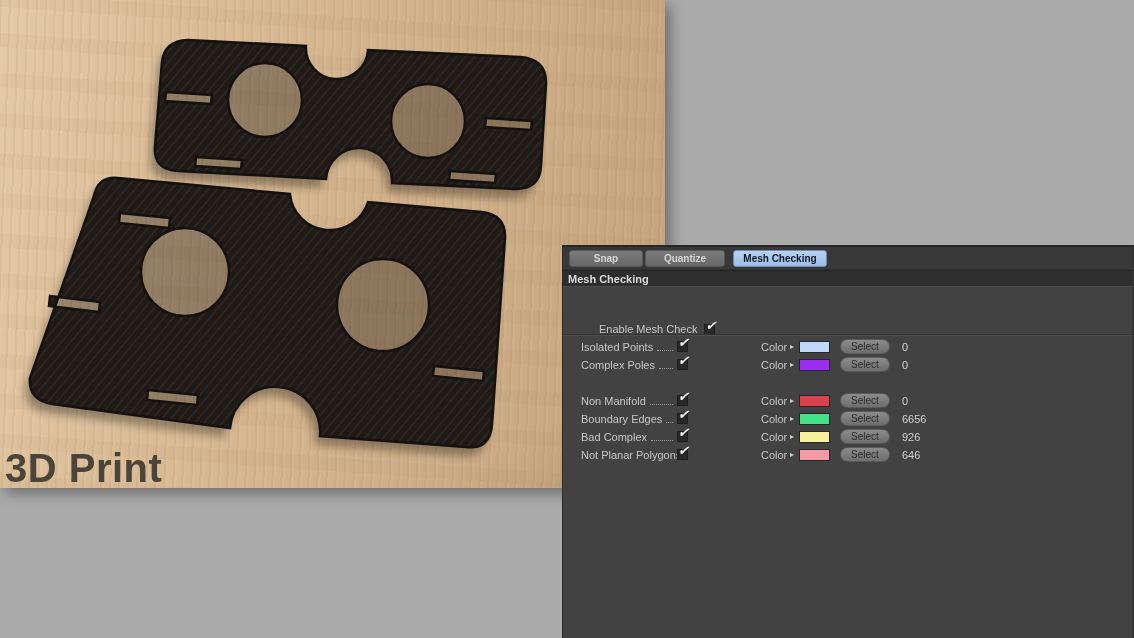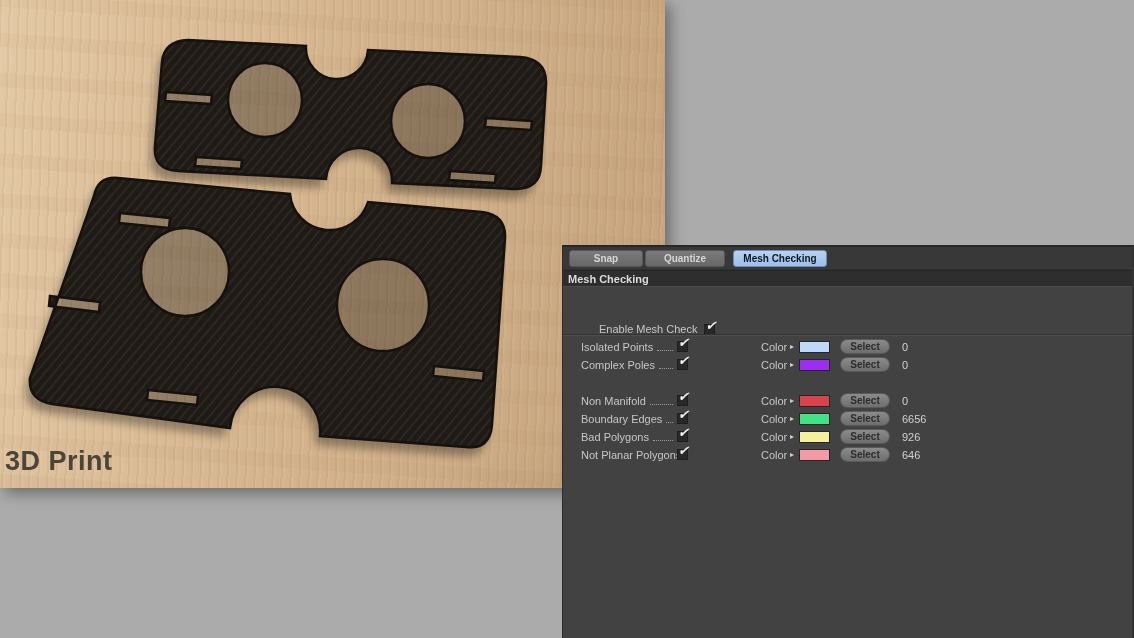--- a/index.html
+++ b/index.html
@@ -13,21 +13,21 @@
     background:
       repeating-linear-gradient(92deg, rgba(125,88,52,0.07) 0 2px, rgba(255,255,255,0.05) 2px 4px, rgba(0,0,0,0) 4px 9px),
       repeating-linear-gradient(4deg, rgba(150,110,70,0.05) 0 14px, rgba(0,0,0,0) 14px 40px),
       linear-gradient(100deg, #e3c9a5 0%, #d5b58e 45%, #c5a47c 100%);
     box-shadow: 5px 5px 14px rgba(0,0,0,0.38);
   }
   #photo .vignette { position:absolute; inset:0;
     background: radial-gradient(130% 120% at 38% 35%, rgba(0,0,0,0) 55%, rgba(60,40,20,0.18) 100%); }
   #photo svg { position:absolute; left:0; top:0; }
   .caption {
-    position:absolute; left:5px; top:446px; font-size:27px; font-weight:600;
+    position:absolute; left:5px; top:446px; font-size:40px; font-weight:600;
     color:#4b4439; letter-spacing:0.5px;
   }
 
   
   #panel {
     position:absolute; left:562px; top:245px; width:572px; height:393px;
     background:#424242; border-top:2px solid #272727; border-left:1px solid #2c2c2c;
     border-right:2px solid #343434; color:#c6c6c6; font-size:11px;
   }
   .titlebar { position:relative; height:23px; background:#414141; display:flex; align-items:center; padding-left:8px; }
@@ -50,21 +50,21 @@
 
   .checkbox { position:absolute; left:114px; top:3px; width:11px; height:11px;
     background:#282828; border:1px solid #1e1e1e; }
   .tick { position:absolute; left:0px; top:-7px; font-style:italic; font-size:13px; color:#efefef; }
 
   .collabel { position:absolute; left:198px; line-height:18px; color:#c6c6c6; }
   .disc { position:absolute; left:227px; top:0; line-height:18px; font-size:8px; color:#cfcfcf; }
   .swatch { position:absolute; left:236px; top:3px; width:31px; height:12px; border:1px solid #262626; }
   .selectbtn { position:absolute; left:277px; top:1px; width:50px; height:15px; border-radius:8px;
     background:linear-gradient(#8b8b8b,#6e6e6e); border:1px solid #5a5a5a;
-    font-family:"Liberation Sans", sans-serif; font-size:10px; font-weight:700; color:#2c2c2c; line-height:12px; }
+    font-family:"Liberation Sans", sans-serif; font-size:10px; font-weight:400; color:#2c2c2c; line-height:12px; }
   .count { position:absolute; left:339px; line-height:18px; color:#d0d0d0; }
 
   .dropdown { position:absolute; left:114px; top:1px; width:65px; height:15px;
     background:#2c2c2c; border:1px solid #1f1f1f; border-radius:2px; display:flex; align-items:center; }
   .ddval { flex:1; padding-left:5px; font-size:10px; color:#cccccc; }
   .stepper { width:11px; height:100%; border-left:1px solid #1f1f1f; display:flex; flex-direction:column;
     align-items:center; justify-content:center; }
   .stepper i { font-style:normal; font-size:5px; line-height:4px; color:#9a9a9a; }
 
   .divider { position:absolute; left:0; top:87px; width:100%; height:2px;
@@ -191,21 +191,21 @@
         </span>
       <span class="collabel">Color</span>
       <span class="disc">▸</span>
       <span class="swatch" style="background-color: rgb(69, 225, 135);"></span>
       <button class="selectbtn">Select</button>
       <span class="count">6656</span>
     </div>
 
     <div class="row" style="top:181px">
       <div class="leftcell">
-          <span class="lbl">Bad Polygons</span>
+          <span class="lbl">Bad Complex</span>
           <span class="leader"></span>
         </div>
       <span class="checkbox">
           <i class="tick">✔</i>
         </span>
       <span class="collabel">Color</span>
       <span class="disc">▸</span>
       <span class="swatch" style="background-color: rgb(246, 240, 156);"></span>
       <button class="selectbtn">Select</button>
       <span class="count">926</span>

